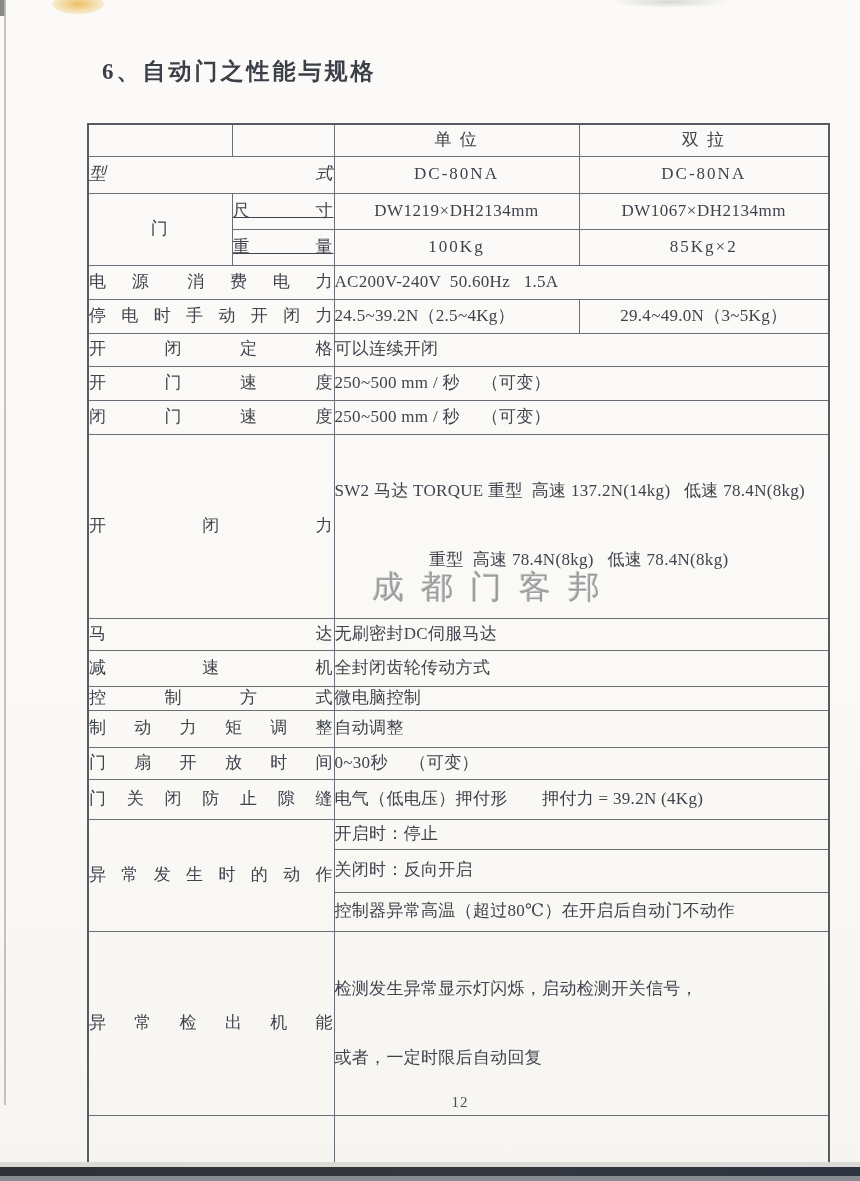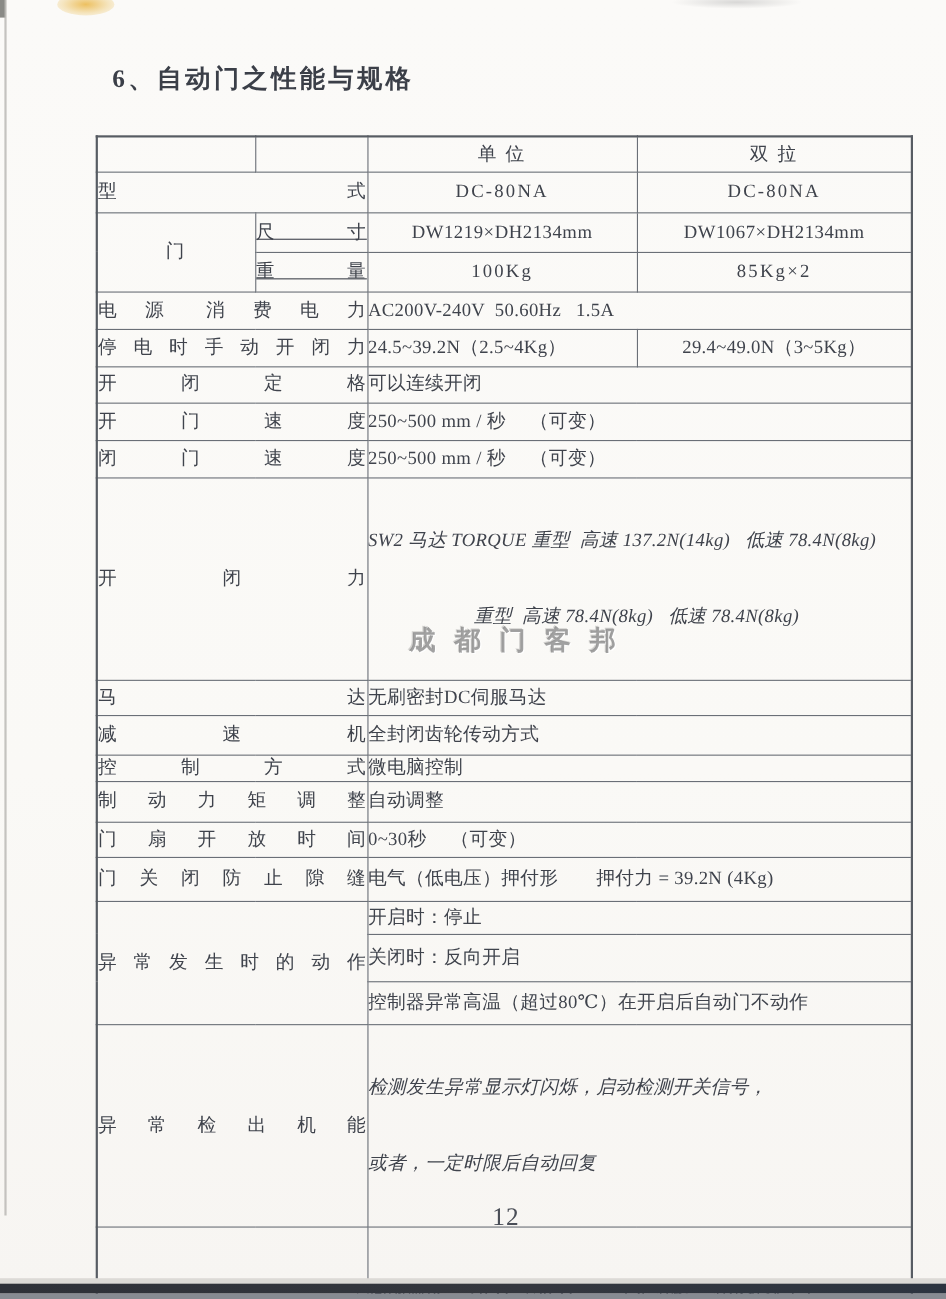--- a/index.html
+++ b/index.html
@@ -23,48 +23,48 @@
   .bottom-strip-dark{position:absolute;left:0;top:1167px;width:860px;height:9px;
     background:linear-gradient(90deg,#2e3138 0%,#34373e 55%,#2c3440 100%);}
   .bottom-strip-gray{position:absolute;left:0;top:1176px;width:860px;height:5px;background:#878b92;}
 
   .doc-title{
     position:absolute;left:102px;top:56px;margin:0;
     font-size:23px;font-weight:bold;letter-spacing:3px;color:#3b3f48;
   }
   .page-num{
     position:absolute;left:420px;top:1094px;width:80px;text-align:center;
-    font-size:23px;color:#4a4e57;letter-spacing:1px;
+    font-size:15px;color:#4a4e57;letter-spacing:1px;
   }
 
   table.spec{
     position:absolute;left:87px;top:123px;width:741px;
     border-collapse:collapse;table-layout:fixed;
     font-size:17px;color:#3f434c;
     border:2px solid #575c63;
   }
   table.spec td{
     border:1px solid #6a6f77;
     vertical-align:middle;padding:0;overflow:hidden;
     line-height:1.35;
   }
   td.lbl{text-align:justify;text-align-last:justify;padding:0 22px;letter-spacing:1px;}
-  td.lbl-wide{padding:0 62px;}
+  td.lbl-wide{padding:0 62px;font-style:italic;}
   td.lbl-sub{padding:0 17px;text-decoration:underline;}
   td.ctr{text-align:center;letter-spacing:2px;}
   td.val{text-align:left;padding:0 6px 0 13px;white-space:pre-wrap;letter-spacing:.3px;}
   td.val .line{display:block;}
   td.val .line.right{text-align:center;padding-right:5px;}
-  .two-line{line-height:26px;font-style:italic;}
+  .two-line{line-height:26px;}
 
   .watermark{position:absolute;z-index:5;pointer-events:none;
     color:rgba(138,138,138,.8);
     text-shadow:1px 1px 0 rgba(255,255,255,.95),-1px -1px 0 rgba(90,90,90,.25);
     font-family:"Liberation Sans","DejaVu Sans",sans-serif;}
-  .watermark.l1{left:372px;top:566px;font-size:24px;font-weight:bold;letter-spacing:17px;text-align:right;}
+  .watermark.l1{left:372px;top:566px;font-size:32px;font-weight:normal;letter-spacing:17px;text-align:right;}
   .watermark.l2{left:320px;top:588px;font-size:42px;font-weight:bold;letter-spacing:1px;}
 </style>
 </head>
 <body>
 
 <div class="paper">
   <div class="yellow-spot"></div>
   <div class="top-right-shade"></div>
   <div class="corner-nick"></div>
   <div class="left-edge-line"></div>

